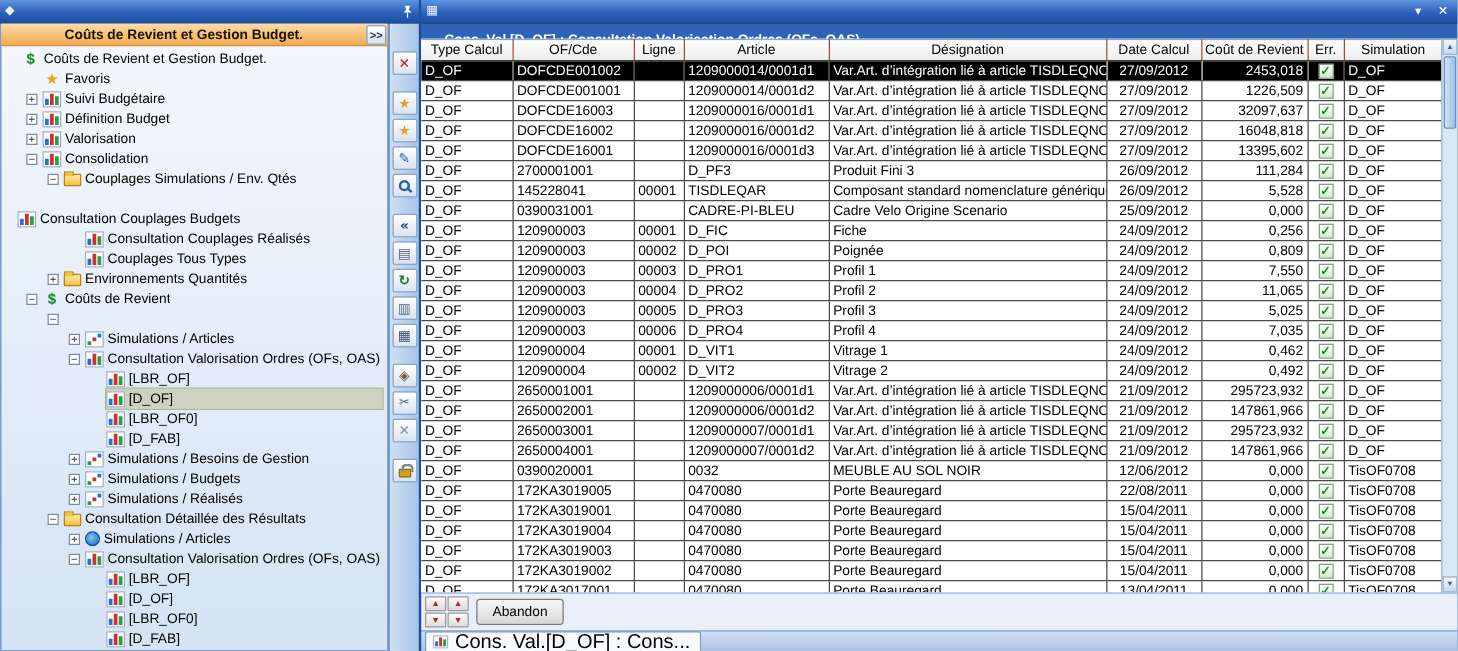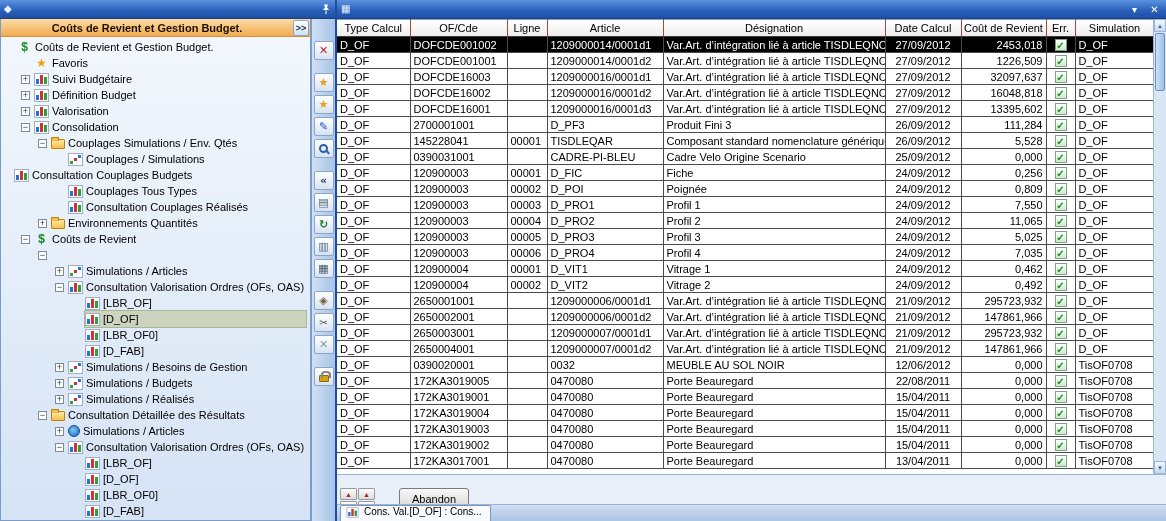--- a/index.html
+++ b/index.html
@@ -96,21 +96,21 @@
   .tbi-print { color:#45576a; }
   .tbi-hand { color:#7a5a32; }
   .tbi-tools { color:#555; font-size:10px; }
   .tbi-clear { color:#8a94a0; font-weight:bold; }
   .tbi-search { position:relative; width:9px; height:9px; border:2px solid #2b5fae; border-radius:50%; display:inline-block; }
   .tbi-search::after { content:''; position:absolute; width:5px; height:2px; background:#2b5fae; transform:rotate(45deg); right:-4px; bottom:-2px; }
   .tbi-lock { position:relative; width:10px; height:7px; background:#d4a017; border:1px solid #8a6a10; border-radius:1px; margin-top:4px; display:inline-block; }
   .tbi-lock::before { content:''; position:absolute; top:-5px; left:1px; width:6px; height:5px; border:2px solid #888; border-bottom:none; border-radius:4px 4px 0 0; }
 
   
-  .right-content { flex:1; display:flex; min-height:0; background:#bef264; }
+  .right-content { flex:1; display:flex; min-height:0; background:#bef264;margin-top:12px; }
   .table-wrap { flex:1; min-width:0; overflow:hidden; background:#fff; }
   table.grid { border-collapse:collapse; table-layout:fixed; width:100%; }
   .grid th {
     height:17px; padding:0 2px; font-weight:normal; font-size:11px; color:#000;
     background:linear-gradient(#ffffff,#ececec);
     border-right:1px solid #a04a3a; border-bottom:1px solid #3d3d3d; border-top:1px solid #8aa5c6;
     white-space:nowrap; overflow:hidden; text-align:center;
   }
   .grid td {
     height:16px; padding:0 3px; font-size:11px; color:#000; background:#fff;
@@ -131,39 +131,39 @@
   .vscroll { width:13px; flex:none; display:flex; flex-direction:column; background:#d9e6f6; border-left:1px solid #9ab4d6; }
   .vs-arrow {
     height:13px; flex:none; display:flex; align-items:center; justify-content:center;
     font-size:6px; color:#3a5e96; background:linear-gradient(#f4f8fd,#c6d9f0); border:1px solid #9ab4d6;
   }
   .vs-thumb { height:58px; flex:none; margin:1px; background:linear-gradient(to right,#cfe2f8,#9dbfea); border:1px solid #6a90c0; border-radius:2px; }
   .vs-fill { flex:1; }
 
   
   .footer {
-    height:30px; flex:none; display:flex; align-items:flex-start; gap:24px;
+    height:30px; flex:none; display:flex; align-items:center; gap:6px;
     padding:13px 3px; background:#e9eff8; border-top:1px solid #9ab4d6;
   }
   .record-nav { display:grid; grid-template-columns:17px 17px; grid-auto-rows:12px; gap:1px; }
   .nav-btn {
     padding:0; font-size:7px; line-height:9px; color:#b22222;
     background:linear-gradient(#fbfbfb,#dcdcdc); border:1px solid #9a9a9a; border-radius:1px; cursor:default;
   }
   .abandon {
     height:21px; padding:0 12px; font-size:11px; font-family:"Liberation Sans", sans-serif;
     background:linear-gradient(#f8f8f8,#d8d8d8); border:1px solid #7a7a7a; border-radius:3px; cursor:default;
   }
 
   
   .tabbar { height:17px; flex:none; display:flex; align-items:flex-end; background:linear-gradient(#cfdef2,#aac4e4); border-top:1px solid #9ab4d6; }
   .tab {
-    height:16px; margin-left:3px; padding:0 8px 0 4px; display:flex; align-items:flex-start; gap:4px;
+    height:16px; margin-left:3px; padding:0 8px 0 4px; display:flex; align-items:center; gap:4px;
     background:#f8fafd; border:1px solid #7a96b8; border-bottom:none; border-radius:2px 2px 0 0;
-    font-size:10px; white-space:nowrap;
+    font-size:16px; white-space:nowrap;
   }
   .tab .ticon { transform:scale(0.8); }
 </style>
 </head>
 <body>
 
 <div class="app">
 
   <div class="col-left">
     <div class="titlebar">
@@ -243,60 +243,52 @@
             </div>
             <div class="tree-item" style="padding-left: 37px;">
               <span class="expander">−</span>
               <span class="wrap">
                 <span class="ticon i-folder"></span>
                 <span class="tlabel">Couplages Simulations / Env. Qtés</span>
               </span>
             </div>
             <div class="tree-item" style="padding-left: 54px;">
               <span class="expander blank"></span>
-              <span class="wrap">
-                <span class="ticon i-scatter">
-                  <i class="id1"></i>
-                  <i class="id2"></i>
-                  <i class="id3"></i>
-                </span>
-                <span class="tlabel">Couplages / Simulations</span>
-              </span>
             </div>
             <div class="tree-item" style="">
               <span class="expander blank"></span>
               <span class="wrap">
                 <span class="ticon i-bars">
                   <i class="ib1"></i>
                   <i class="ib2"></i>
                   <i class="ib3"></i>
                 </span>
                 <span class="tlabel">Consultation Couplages Budgets</span>
               </span>
             </div>
             <div class="tree-item" style="padding-left: 54px;">
               <span class="expander blank"></span>
               <span class="wrap">
                 <span class="ticon i-bars">
                   <i class="ib1"></i>
                   <i class="ib2"></i>
                   <i class="ib3"></i>
                 </span>
+                <span class="tlabel">Consultation Couplages Réalisés</span>
+              </span>
+            </div>
+            <div class="tree-item" style="padding-left: 54px;">
+              <span class="expander blank"></span>
+              <span class="wrap">
+                <span class="ticon i-bars">
+                  <i class="ib1"></i>
+                  <i class="ib2"></i>
+                  <i class="ib3"></i>
+                </span>
                 <span class="tlabel">Couplages Tous Types</span>
-              </span>
-            </div>
-            <div class="tree-item" style="padding-left: 54px;">
-              <span class="expander blank"></span>
-              <span class="wrap">
-                <span class="ticon i-bars">
-                  <i class="ib1"></i>
-                  <i class="ib2"></i>
-                  <i class="ib3"></i>
-                </span>
-                <span class="tlabel">Consultation Couplages Réalisés</span>
               </span>
             </div>
             <div class="tree-item" style="padding-left: 37px;">
               <span class="expander">+</span>
               <span class="wrap">
                 <span class="ticon i-folder"></span>
                 <span class="tlabel">Environnements Quantités</span>
               </span>
             </div>
             <div class="tree-item" style="padding-left: 20px;">

